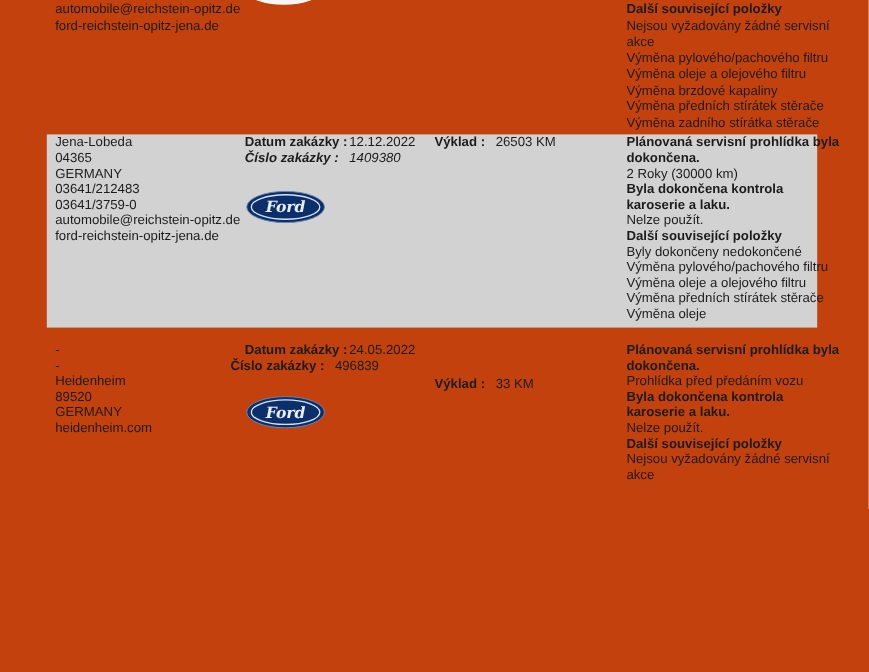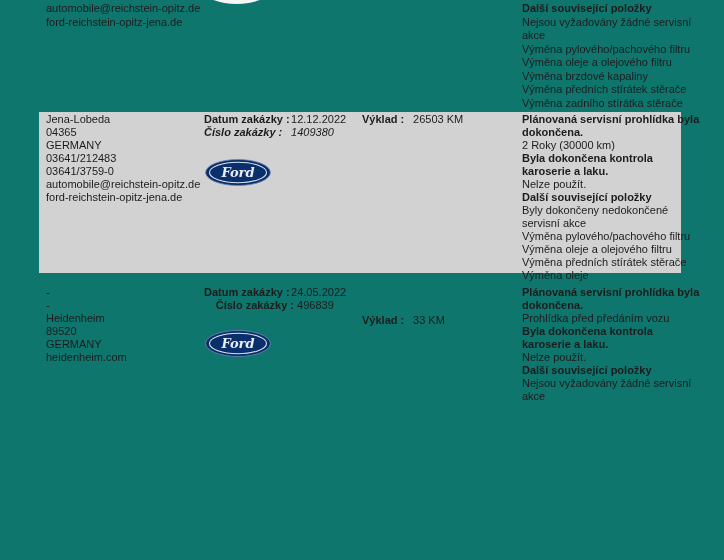--- a/index.html
+++ b/index.html
@@ -1,20 +1,20 @@
 <!DOCTYPE html>
 <html><head>
 <meta charset="utf-8">
 <style>
   * { margin:0; padding:0; box-sizing:border-box; }
   html,body { background:#fff; }
   .page {
     position:relative;
     width:724px; height:560px;
-    background:#0f766e;
+    background:#c2410c;
     overflow:hidden;
     font-family:"Liberation Sans", sans-serif;
     font-size:11px;
     color:#1c1c1c;
   }
   .abs { position:absolute; }
   .ln { line-height:13px; white-space:nowrap; }
   .hln { line-height:13.5px; white-space:nowrap; }
   .b { font-weight:bold; }
   .band {
@@ -91,21 +91,20 @@
 
     <div class="abs" style="left:522px; top:113px;">
       <div class="ln b">Plánovaná servisní prohlídka byla</div>
       <div class="ln b">dokončena.</div>
       <div class="ln">2 Roky (30000 km)</div>
       <div class="ln b">Byla dokončena kontrola</div>
       <div class="ln b">karoserie a laku.</div>
       <div class="ln">Nelze použít.</div>
       <div class="ln b">Další související položky</div>
       <div class="ln">Byly dokončeny nedokončené</div>
-      <div class="ln">servisní akce</div>
       <div class="ln">Výměna pylového/pachového filtru</div>
       <div class="ln">Výměna oleje a olejového filtru</div>
       <div class="ln">Výměna předních stírátek stěrače</div>
       <div class="ln">Výměna oleje</div>
     </div>
   </div>
 
   <div>
     <div class="abs" style="left:46px; top:286px;">
       <div class="ln">-</div>
@@ -113,21 +112,21 @@
       <div class="ln">Heidenheim</div>
       <div class="ln">89520</div>
       <div class="ln">GERMANY</div>
       <div class="ln">heidenheim.com</div>
     </div>
 
     <div class="abs ln" style="left:204px; top:286px;">
       <span class="b label-col">Datum zakázky :</span>
       <span>24.05.2022</span>
     </div>
-    <div class="abs ln" style="left:210px; top:299px;text-align:right;">
+    <div class="abs ln" style="left:192px; top:299px;">
       <span class="b label-col">Číslo zakázky :</span>
       <span>496839</span>
     </div>
 
     <div class="abs ln" style="left:362px; top:286px;margin-top:28px;">
       <span class="b" style="display:inline-block; width:48px;">Výklad :</span>
       <span>33 KM</span>
     </div>
 
     <svg class="ford-logo" style="left:205px; top:330px;" viewBox="0 0 66 27">

